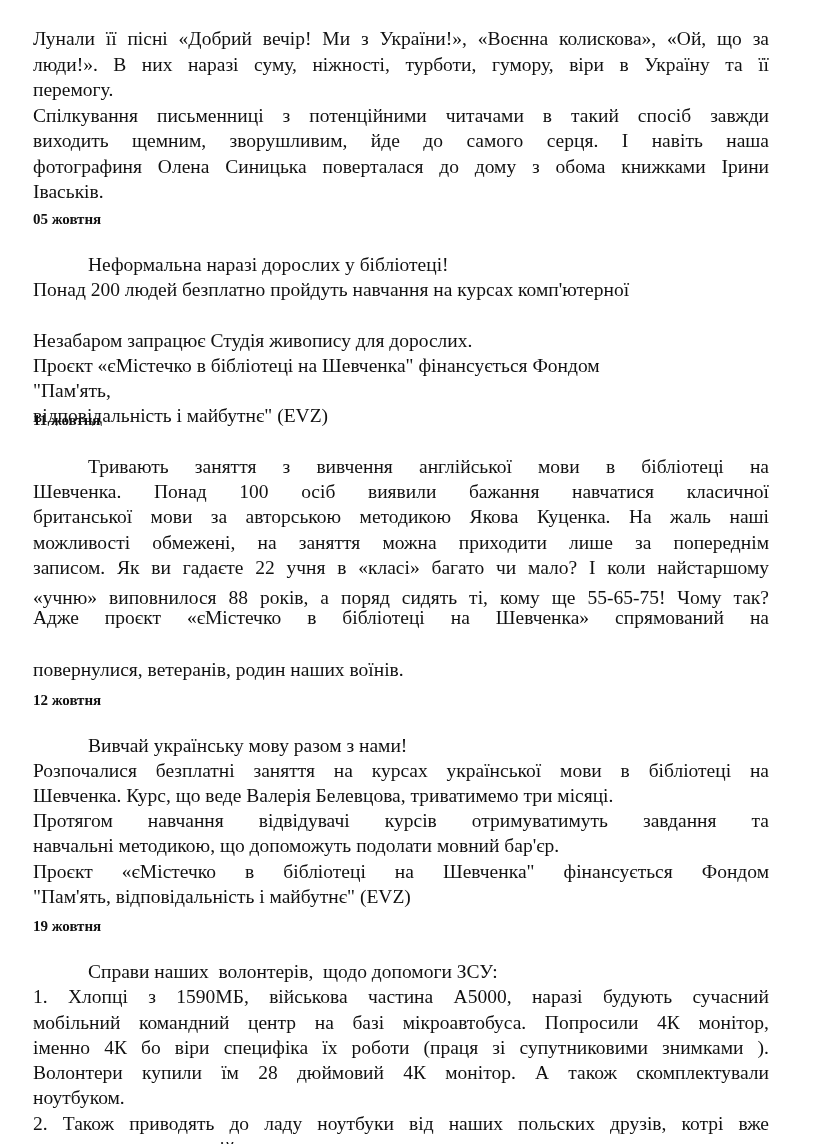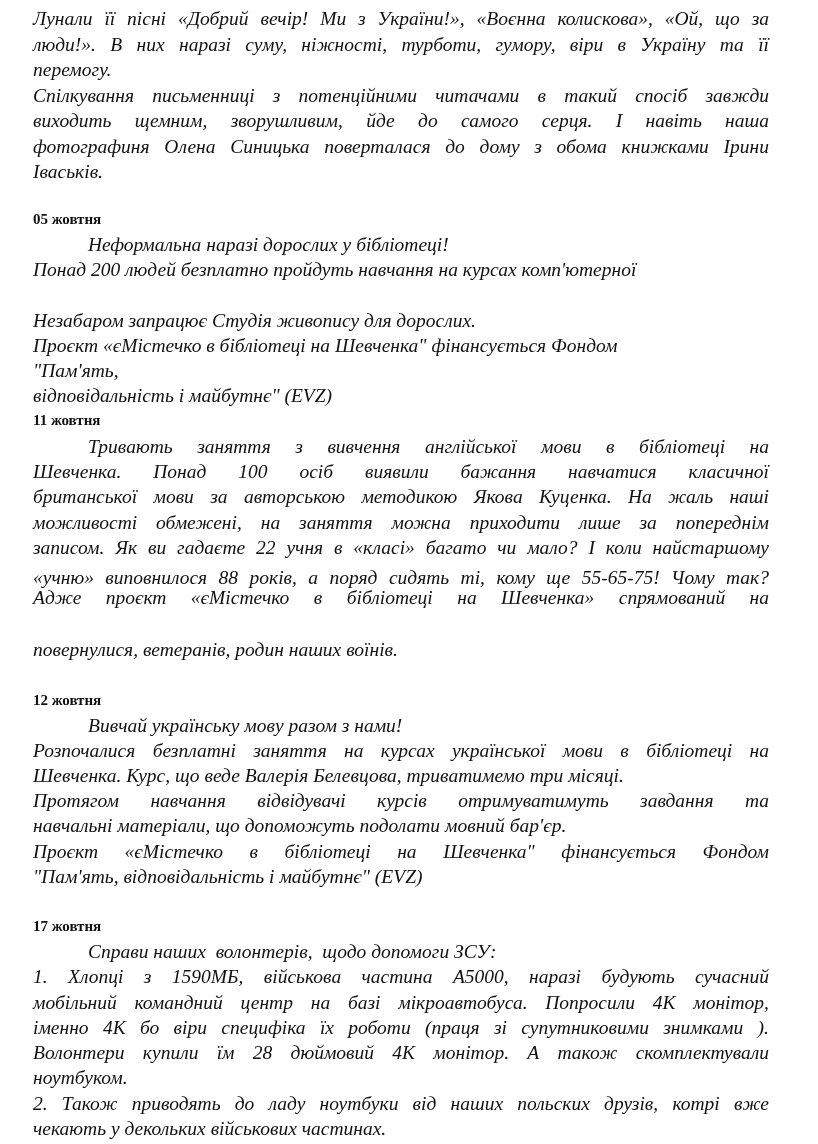--- a/index.html
+++ b/index.html
@@ -1,22 +1,22 @@
 <!DOCTYPE html>
 <html><head>
 <meta charset="utf-8">
 <style>
   html, body { margin: 0; padding: 0; background: #ffffff; }
   body { width: 818px; height: 1144px; position: relative; overflow: hidden; }
   .page { position: absolute; left: 0; top: 0; width: 818px; height: 1144px; }
   .ln {
     position: absolute; left: 33px; width: 736px;
     font-family: "Liberation Serif", "DejaVu Serif", serif;
-    font-style: italic; font-size: 19.5px; color: #111;
-    white-space: nowrap; line-height: 25px; height: 25px;
+    font-size: 19.5px; color: #111;
+    white-space: nowrap; line-height: 25px; height: 25px; margin-top: 20px;
   }
   .ln.j { text-align: justify; text-align-last: justify; }
   .ln.ind { left: 88px; width: 681px; }
   .hd {
     position: absolute; left: 33px;
     font-family: "Liberation Serif", "DejaVu Serif", serif;
     font-weight: bold; font-size: 15px; color: #111;
     line-height: 25px; height: 25px; white-space: nowrap;
   }
 </style>
@@ -49,25 +49,25 @@
   <div class="ln j" style="top:535px">записом. Як ви гадаєте 22 учня в «класі» багато чи мало? І коли найстаршому</div>
   <div class="ln j" style="top:565px">«учню» виповнилося 88 років, а поряд сидять ті, кому ще 55-65-75! Чому так?</div>
   <div class="ln j" style="top:585px">Адже проєкт «єМістечко в бібліотеці на Шевченка» спрямований на</div>
   <div class="ln" style="top:637px">повернулися, ветеранів, родин наших воїнів.</div>
 
   <div class="hd" style="top:688px">12 жовтня</div>
   <div class="ln ind" style="top:713px">Вивчай українську мову разом з нами!</div>
   <div class="ln j" style="top:738px">Розпочалися безплатні заняття на курсах української мови в бібліотеці на</div>
   <div class="ln" style="top:763px">Шевченка. Курс, що веде Валерія Белевцова, триватимемо три місяці.</div>
   <div class="ln j" style="top:788px">Протягом навчання відвідувачі курсів отримуватимуть завдання та</div>
-  <div class="ln" style="top:813px">навчальні матеріали, що допоможуть подолати мовний бар'єр.</div>
+  <div class="ln" style="top:813px">навчальні методикою, що допоможуть подолати мовний бар'єр.</div>
   <div class="ln j" style="top:839px">Проєкт «єМістечко в бібліотеці на Шевченка" фінансується Фондом</div>
   <div class="ln" style="top:864px">"Пам'ять, відповідальність і майбутнє" (EVZ)</div>
 
-  <div class="hd" style="top:914px">17 жовтня</div>
+  <div class="hd" style="top:914px">19 жовтня</div>
   <div class="ln ind" style="top:939px; white-space: pre;">Справи наших  волонтерів,  щодо допомоги ЗСУ:</div>
   <div class="ln j" style="top:964px">1. Хлопці з 1590МБ, військова частина А5000, наразі будують сучасний</div>
   <div class="ln j" style="top:990px">мобільний командний центр на базі мікроавтобуса. Попросили 4К монітор,</div>
   <div class="ln j" style="top:1015px">іменно 4К бо віри специфіка їх роботи (праця зі супутниковими знимками ).</div>
   <div class="ln j" style="top:1040px">Волонтери купили їм 28 дюймовий 4К монітор. А також скомплектували</div>
   <div class="ln" style="top:1065px">ноутбуком.</div>
   <div class="ln j" style="top:1091px">2. Також приводять до ладу ноутбуки від наших польских друзів, котрі вже</div>
   <div class="ln" style="top:1116px">чекають у декольких військових частинах.</div>
 
 </div>

